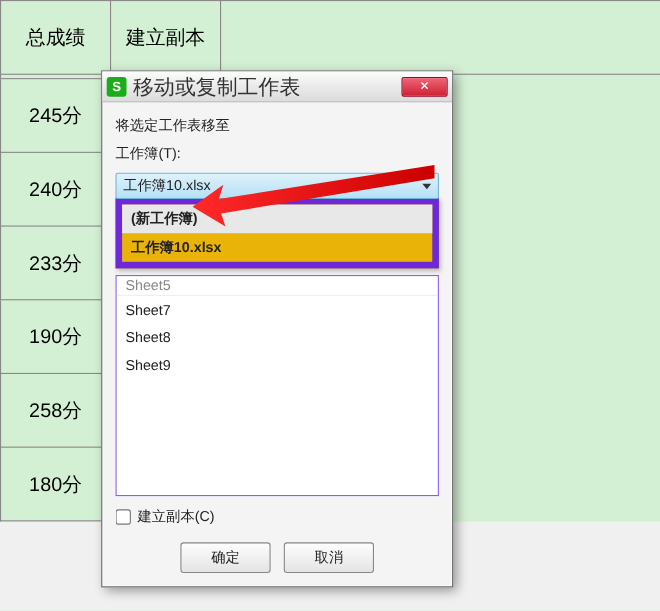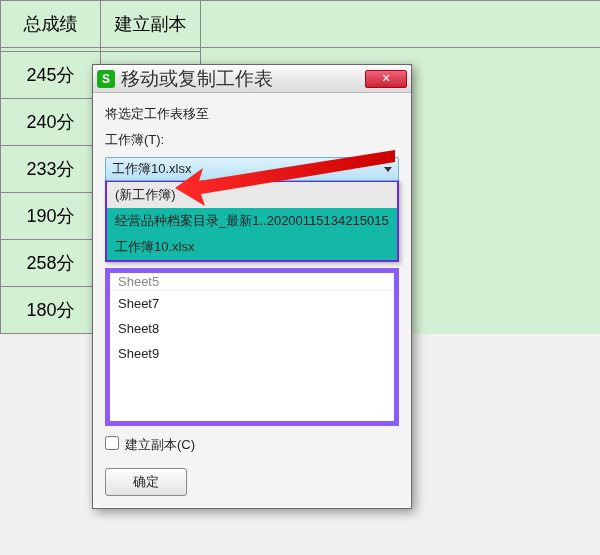--- a/index.html
+++ b/index.html
@@ -15,21 +15,21 @@
     
     .spreadsheet {
       position: absolute;
       top: 0;
       left: 0;
       background: #d4f0d4;
       border-collapse: collapse;
     }
     .spreadsheet td, .spreadsheet th {
       border: 1px solid #888;
-      padding: 11px 8px;
+      padding: 21px 8px;
       height: 32px;
       font-size: 18px;
       text-align: center;
       background: #d4f0d4;
       min-width: 100px;
     }
     .spreadsheet th {
       font-weight: normal;
       background: #d4f0d4;
     }
@@ -118,61 +118,62 @@
     }
     .combo-arrow {
       margin-left: auto;
       width: 0; height: 0;
       border-left: 4px solid transparent;
       border-right: 4px solid transparent;
       border-top: 5px solid #333;
     }
     
     .dropdown-panel {
-      border: 2px solid #6d28d9;
-      background: #14b8a6;
+      border: 6px solid #6d28d9;
+      background: #eab308;
       margin-top: -1px;
       box-shadow: 2px 2px 4px rgba(0,0,0,0.25);
+      font-weight: bold;
     }
     .dropdown-item {
       padding: 4px 8px;
       font-size: 13px;
       cursor: pointer;
       white-space: nowrap;
       overflow: hidden;
     }
     .dropdown-item.hover {
       background: #e8e8e8;
     }
     
     .listbox {
-      border: 5px solid #8b5cf6;
+      border: 1px solid #8b5cf6;
       background: #fff;
-      height: 158px;
+      height: 201px;
       overflow: hidden;
       margin-top: 6px;
     }
     .list-item {
       padding: 5px 8px;
       font-size: 13px;
       cursor: pointer;
     }
     
     .check-row {
       margin-top: 10px;
       display: flex;
-      align-items: flex-start;
+      align-items: center;
       gap: 6px;
       font-size: 13px;
     }
     .check-row input { width: 14px; height: 14px; }
     
     .btn-row {
       display: flex;
-      justify-content: flex-start;
+      justify-content: center;
       gap: 12px;
       margin-top: 14px;
       padding-bottom: 4px;
     }
     .btn {
       width: 82px;
       height: 28px;
       background: linear-gradient(to bottom, #fdfdfd, #e4e4e4);
       border: 1px solid #888;
       border-radius: 3px;
@@ -252,38 +253,38 @@
     <div class="label-row">将选定工作表移至</div>
     <div class="label-row">工作簿(T):</div>
 
     <div class="combo">
       <span>工作簿10.xlsx</span>
       <span class="combo-arrow"></span>
     </div>
 
     <div class="dropdown-panel">
       <div class="dropdown-item hover">(新工作簿)</div>
-      <div class="dropdown-item">经营品种档案目录_最新1..20200115134215015</div>
       <div class="dropdown-item">工作簿10.xlsx</div>
     </div>
 
     <div class="listbox">
       <div class="list-item" style="padding-top:1px;padding-bottom:1px;color:#888;border-bottom:1px solid #eee;">Sheet5</div>
       <div class="list-item">Sheet7</div>
       <div class="list-item">Sheet8</div>
       <div class="list-item">Sheet9</div>
     </div>
 
     <div class="check-row">
       <input type="checkbox" style="">
       <span>建立副本(C)</span>
     </div>
 
     <div class="btn-row">
       <div class="btn">确定</div>
+      <div class="btn">取消</div>
     </div>
   </div>
 </div>
 
 <svg class="arrow-annot" width="230" height="80">
   <defs>
     <linearGradient id="redg" x1="0" y1="0" x2="1" y2="0">
       <stop offset="0%" stop-color="#ff2a2a"></stop>
       <stop offset="100%" stop-color="#cc0000"></stop>
     </linearGradient>

